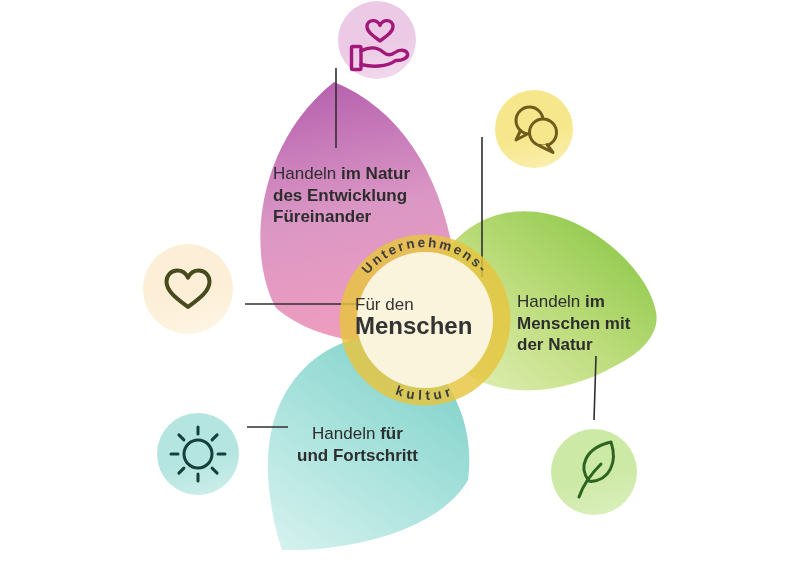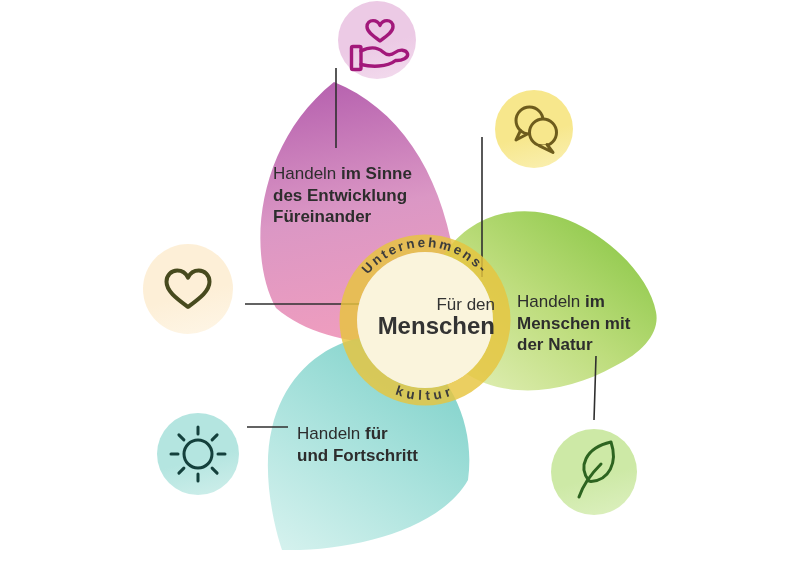--- a/index.html
+++ b/index.html
@@ -16,23 +16,23 @@
   .ic-handheart { left:338px; top:1px;  width:78px; height:78px; background:linear-gradient(165deg,#eccae5 55%,#f3dcee); }
   .ic-chat      { left:495px; top:90px; width:78px; height:78px; background:linear-gradient(165deg,#f7e78c 55%,#faf0b4); }
   .ic-heart     { left:143px; top:244px;width:90px; height:90px; background:linear-gradient(165deg,#fdefd7 55%,#fef6e7); }
   .ic-sun       { left:157px; top:413px;width:82px; height:82px; background:linear-gradient(165deg,#b4e5e0 55%,#d0efeb); }
   .ic-leaf      { left:551px; top:429px;width:86px; height:86px; background:linear-gradient(165deg,#cde9a6 55%,#ddf0c0); }
 
   .label { position:absolute; font-size:17px; line-height:21.5px; color:#2d2d2d; white-space:nowrap; }
   .label .b, .label.b { font-weight:700; }
   .lbl-community { left:273px; top:163px; }
   .lbl-nature    { left:517px; top:291px; }
-  .lbl-progress  { left:297px; top:423px; }
+  .lbl-progress  { left:297px; top:423px;text-align:center; }
 
-  .center-title { position:absolute; left:355px; top:294px; width:140px; text-align:right; color:#333333; }
+  .center-title { position:absolute; left:355px; top:294px; width:140px; text-align:left; color:#333333; }
   .center-title .l1 { font-size:17px; font-weight:400; line-height:21px; }
   .center-title .l2 { font-size:24px; font-weight:700; line-height:22px; }
 </style>
 </head>
 <body>
 
 <div class="stage">
 
   <svg class="layer" width="800" height="562" viewBox="0 0 800 562">
     <defs>
@@ -77,21 +77,21 @@
       <textPath href="#arc-bottom" startOffset="50%">kultur</textPath>
     </text>
   </svg>
 
   <div class="center-title">
     <div class="l1">Für den</div>
     <div class="l2">Menschen</div>
   </div>
 
   <div class="label lbl-community">
-    <div><span>Handeln</span> <span class="b">im Sinne</span></div>
+    <div><span>Handeln</span> <span class="b">im Natur</span></div>
     <div class="b">des Entwicklung</div>
     <div class="b">Füreinander</div>
   </div>
 
   <div class="label lbl-nature">
     <div><span>Handeln</span> <span class="b">im</span></div>
     <div class="b">Menschen mit</div>
     <div class="b">der Natur</div>
   </div>
 

